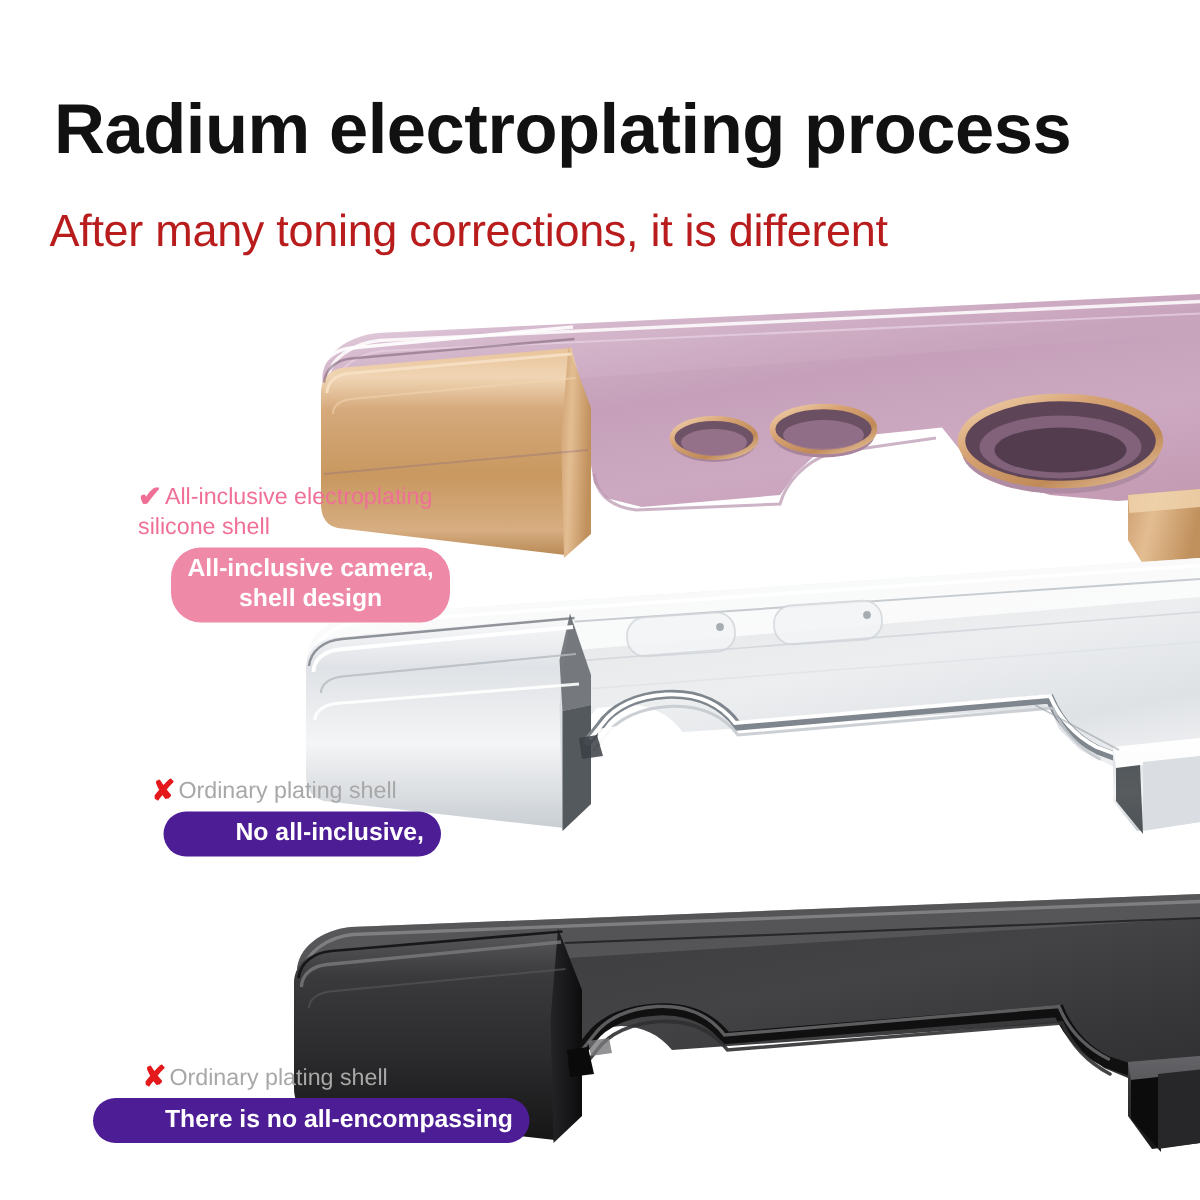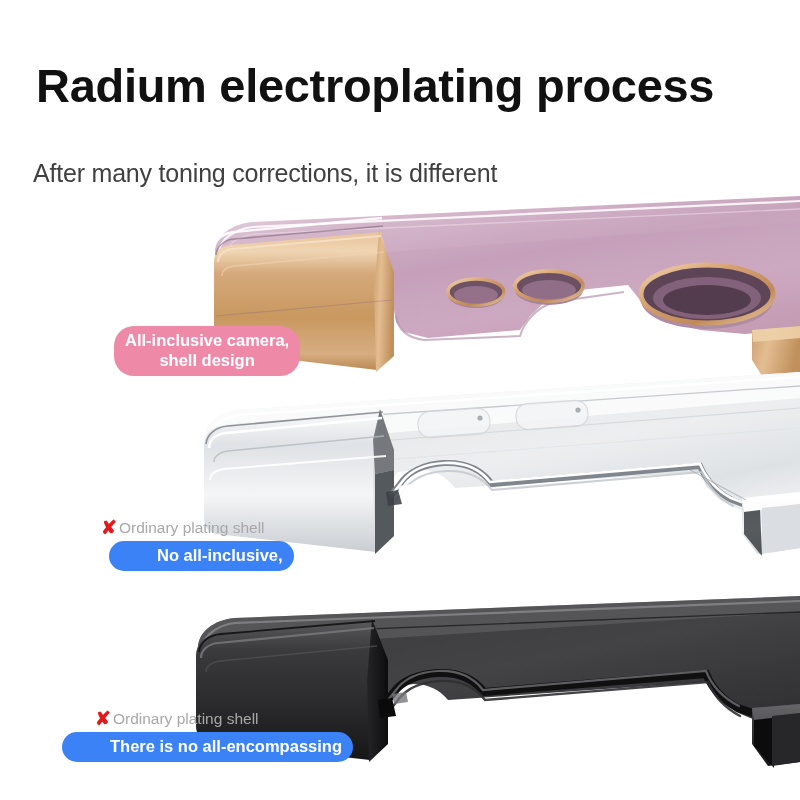--- a/index.html
+++ b/index.html
@@ -33,27 +33,26 @@
     font-weight: bold;
     letter-spacing: -0.3px;
     color: #111111;
     white-space: nowrap;
     font-family: "Liberation Sans", sans-serif;
   }
   #page-subtitle {
     position: absolute;
     left: 33px;
     top: 138px;
-    font-size: 25px;
+    font-size: 30px;
     font-weight: normal;
-    color: #404040;
+    color: #b91c1c;
     white-space: nowrap;
     letter-spacing: -0.2px;
     font-family: "Liberation Sans", sans-serif;
-    margin-top: 21px;
   }
 
   
   #product-stack {
     position: absolute;
     left: 0; top: 0;
     width: 800px; height: 800px;
     z-index: 10;
   }
   .case-svg {
@@ -95,21 +94,21 @@
     color: #ffffff;
     font-weight: bold;
     text-align: center;
     font-size: 16.5px;
     line-height: 19.5px;
     padding: 5px 11px 6px 11px;
     font-family: "Liberation Sans", sans-serif;
     white-space: nowrap;
   }
   .badge-pink { background: #ef89a8; }
-  .badge-grey { background: #3b82f6; padding-left: 48px; }
+  .badge-grey { background: #4c1d95; padding-left: 48px; }
 
   
   #anno-1 { left: 92px; top: 322px; }
   #anno-1 .anno-headline { white-space: normal; width: 230px; }
   #anno-1 .anno-badge { margin-top: 4px; margin-left: 22px; }
 
   
   #anno-2 { left: 101px; top: 518px; }
   #anno-2 .anno-badge { margin-top: 3px; margin-left: 8px; }
 
@@ -425,20 +424,23 @@
     </svg>
 
   </div>
 
   <div id="header-block">
     <div id="page-title">Radium electroplating process</div>
     <div id="page-subtitle">After many toning corrections, it is different</div>
   </div>
 
   <div class="annotation" id="anno-1">
+    <div class="anno-headline headline-good">
+      <span class="anno-mark mark-check">✔</span><span>All-inclusive electroplating silicone shell</span>
+    </div>
     <div class="anno-badge badge-pink">
       <span>All-inclusive camera,</span><br>
       <span>shell design</span>
     </div>
   </div>
 
   <div class="annotation" id="anno-2">
     <div class="anno-headline headline-bad">
       <span class="anno-mark mark-x">✘</span><span>Ordinary plating shell</span>
     </div>

